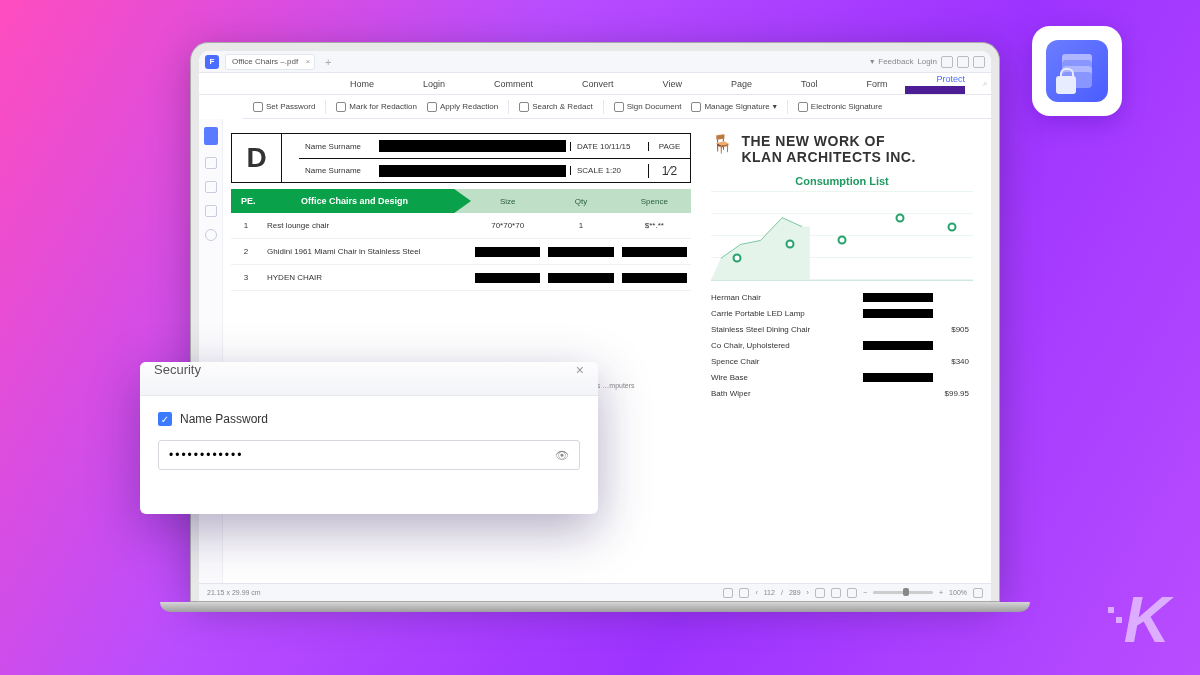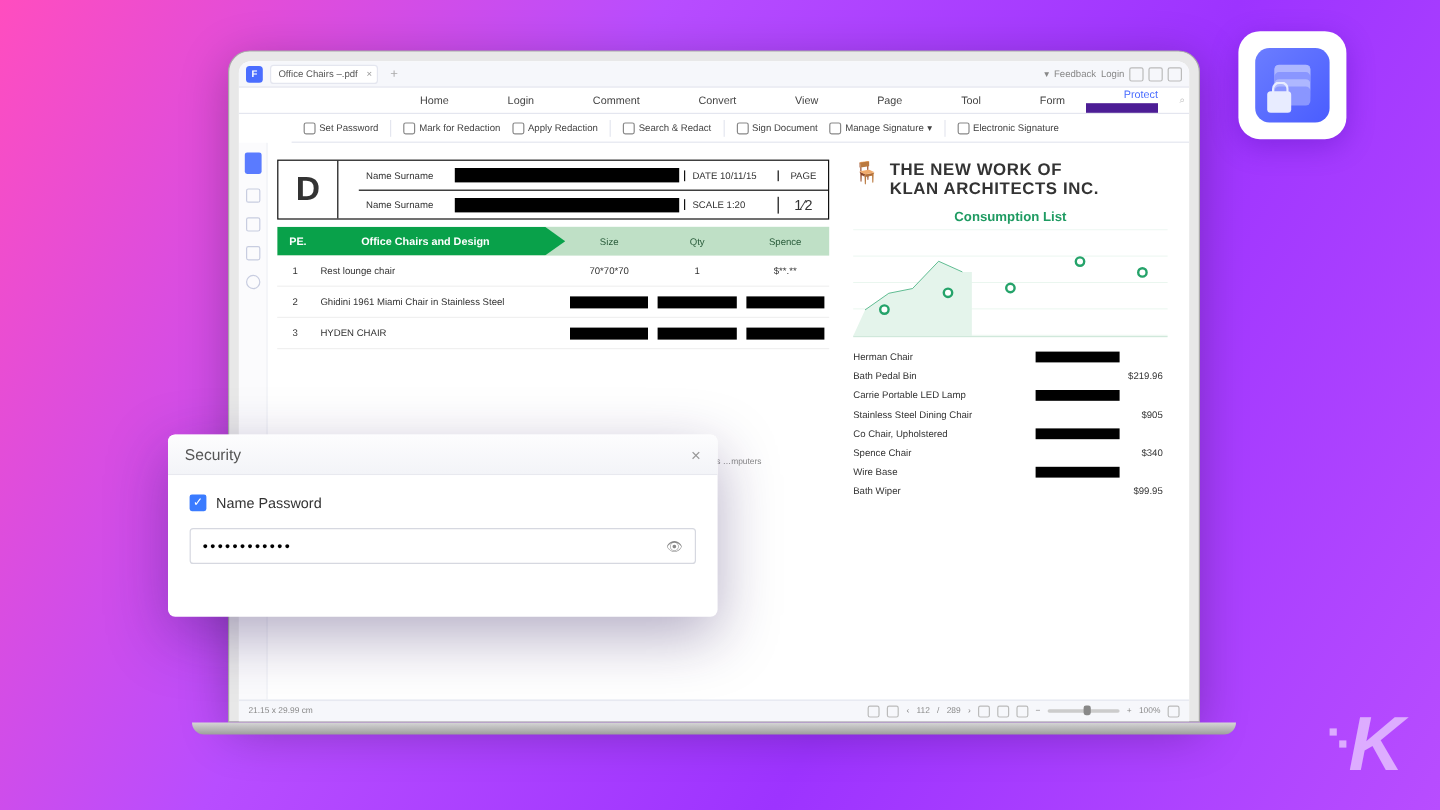--- a/index.html
+++ b/index.html
@@ -178,21 +178,21 @@
   .statusbar .sb-ico{ width:10px;height:10px;border:1px solid #bbb;border-radius:2px; }
   .zoom-track{ width:60px;height:3px;background:#ccc;border-radius:2px;position:relative; }
   .zoom-knob{ width:6px;height:8px;background:#888;border-radius:2px;position:absolute;left:30px;top:-3px; }
 
   
   .dialog {
     position:absolute; left:140px; top:362px; width:458px; height:152px;
     background:#fff; border-radius:6px; box-shadow:0 16px 50px rgba(40,20,90,0.35);
   }
   .dlg-title {
-    height:34px; display:flex; align-items:center; justify-content:space-between;
+    height:34px; display:flex; justify-content:space-between;
     padding:0 14px; font-size:13px; color:#555;
     background:linear-gradient(#fdfdfe,#f3f4f8);
     border-bottom:1px solid #e8e9ef; border-radius:6px 6px 0 0;
   }
   .dlg-title .close { color:#999; cursor:default; font-size:14px; }
   .dlg-body { padding:16px 18px; }
   .chk-row { display:flex; align-items:center; gap:8px; font-size:12px; color:#333; }
   .chkbox {
     width:14px; height:14px; background:#3a7bff; border-radius:2px;
     display:flex; align-items:center; justify-content:center; color:#fff; font-size:10px;
@@ -398,24 +398,20 @@
               <div class="pt" style="left:50%;bottom:45%"></div>
               <div class="pt" style="left:72%;bottom:70%"></div>
               <div class="pt" style="left:92%;bottom:60%"></div>
             </div>
 
             <div class="pricelines" id="pricelines">
                 <div class="pline">
                   <span class="lbl">Herman Chair</span>
                   <span class="bar" style="width:70px"></span>
                   <span class="val"></span>
-                </div>
-                <div class="pline">
-                  <span class="lbl">Bath Pedal Bin</span>
-                  <span class="val">$219.96</span>
                 </div>
                 <div class="pline">
                   <span class="lbl">Carrie Portable LED Lamp</span>
                   <span class="bar" style="width:70px"></span>
                   <span class="val"></span>
                 </div>
                 <div class="pline">
                   <span class="lbl">Stainless Steel Dining Chair</span>
                   <span class="val">$905</span>
                 </div>

